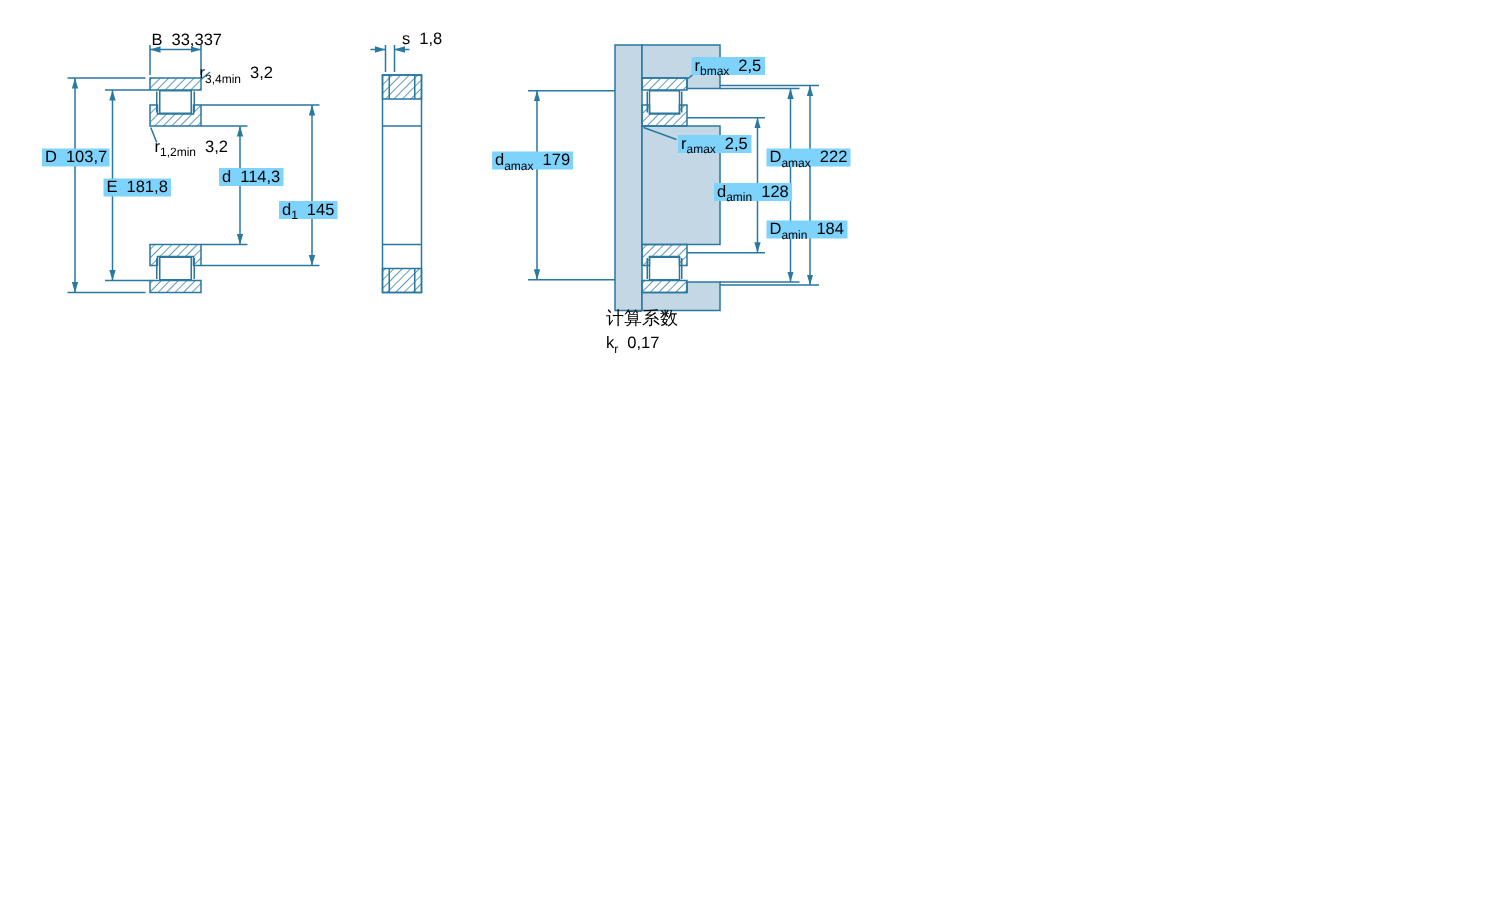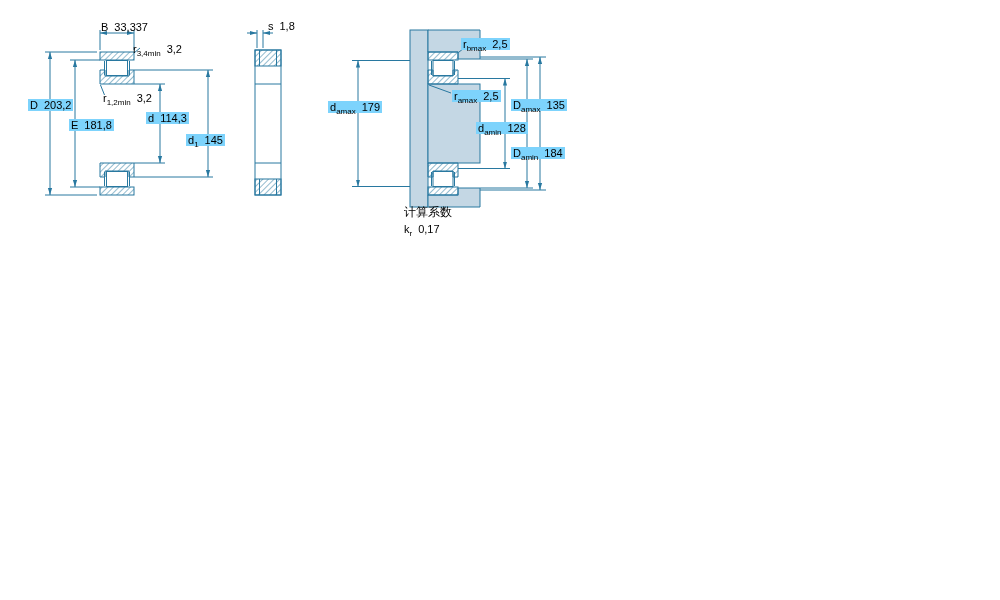--- a/index.html
+++ b/index.html
@@ -120,21 +120,21 @@
   <div class="dim-label" style="left:101px;top:21px">
     <span>B</span><span class="val">33,337</span>
   </div>
   <div class="dim-label" style="left:133px;top:43px">
     <span>r</span><sub>3,4min</sub><span class="val">3,2</span>
   </div>
   <div class="dim-label" style="left:103px;top:92px">
     <span>r</span><sub>1,2min</sub><span class="val">3,2</span>
   </div>
   <div class="dim-label wbg" style="left:28px;top:99px">
-    <span>D</span><span class="val">203,2</span>
+    <span>D</span><span class="val">103,7</span>
   </div>
   <div class="dim-label wbg" style="left:69px;top:119px">
     <span>E</span><span class="val">181,8</span>
   </div>
   <div class="dim-label wbg" style="left:146px;top:112px">
     <span>d</span><span class="val">114,3</span>
   </div>
   <div class="dim-label wbg" style="left:186px;top:134px">
     <span>d</span><sub>1</sub><span class="val">145</span>
   </div>
@@ -149,21 +149,21 @@
   <div class="dim-label wbg" style="left:452px;top:90px">
     <span>r</span><sub>amax</sub><span class="val">2,5</span>
   </div>
   <div class="dim-label wbg" style="left:328px;top:101px">
     <span>d</span><sub>amax</sub><span class="val">179</span>
   </div>
   <div class="dim-label wbg" style="left:476px;top:122px">
     <span>d</span><sub>amin</sub><span class="val">128</span>
   </div>
   <div class="dim-label wbg" style="left:511px;top:99px">
-    <span>D</span><sub>amax</sub><span class="val">135</span>
+    <span>D</span><sub>amax</sub><span class="val">222</span>
   </div>
   <div class="dim-label wbg" style="left:511px;top:147px">
     <span>D</span><sub>amin</sub><span class="val">184</span>
   </div>
 
   <div class="dim-label factors-title" style="left:404px;top:206px">计算系数</div>
   <div class="dim-label" style="left:404px;top:223px">
     <span>k</span><sub>r</sub><span class="val">0,17</span>
   </div>
 

